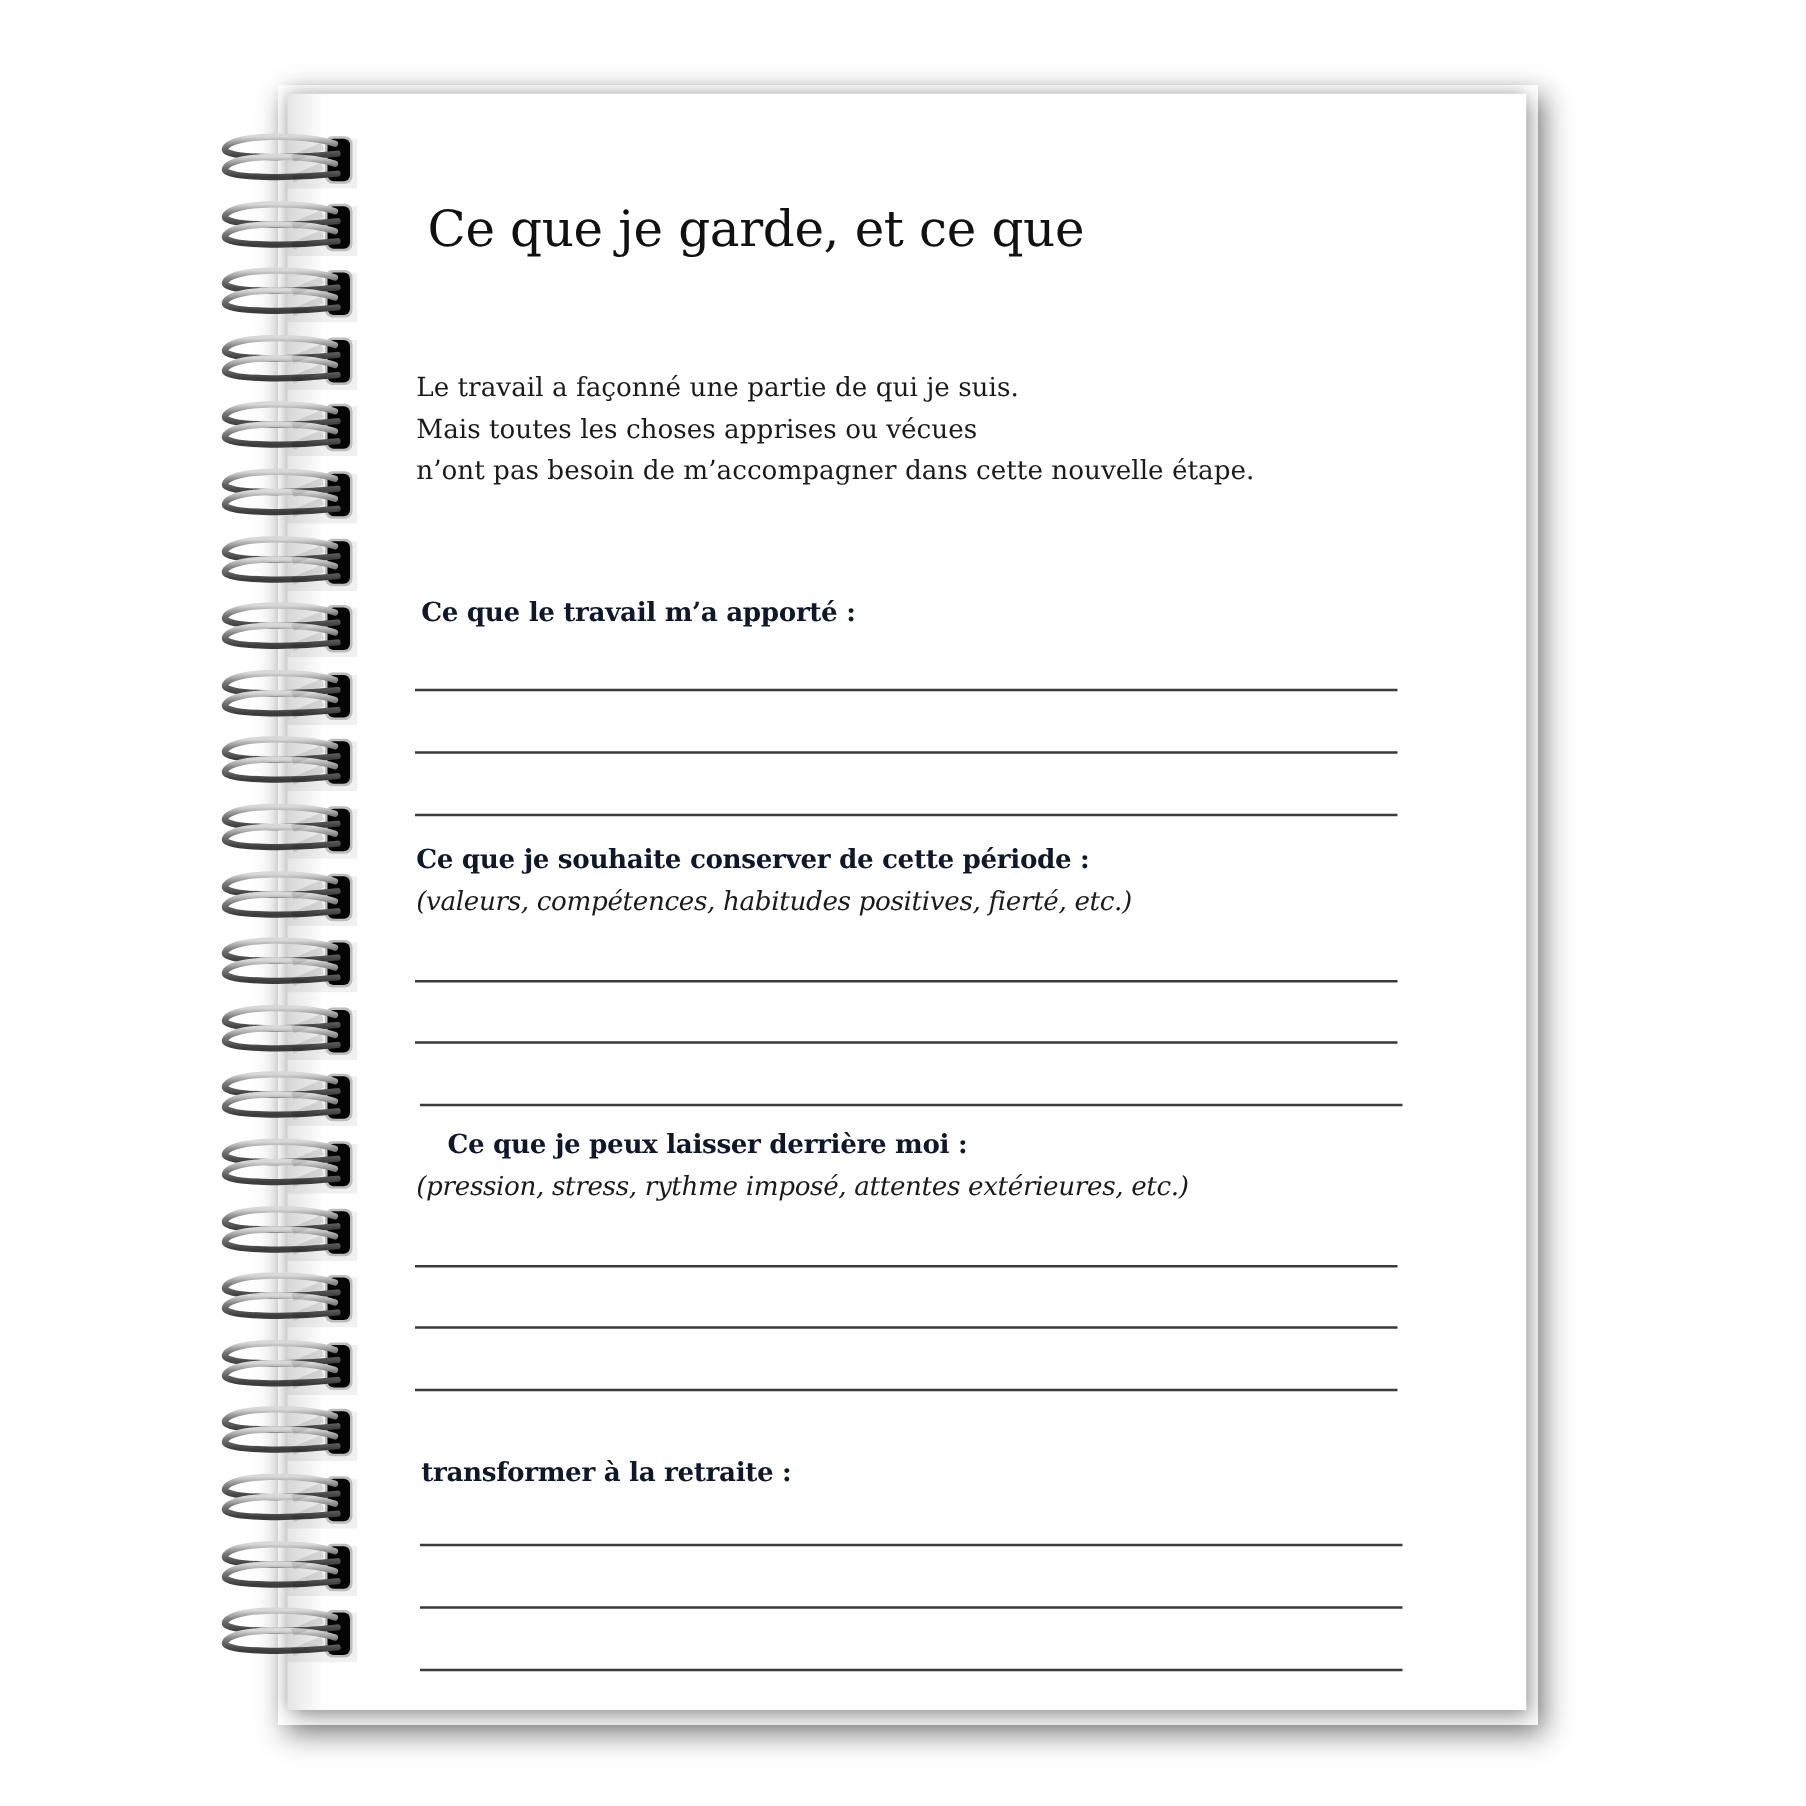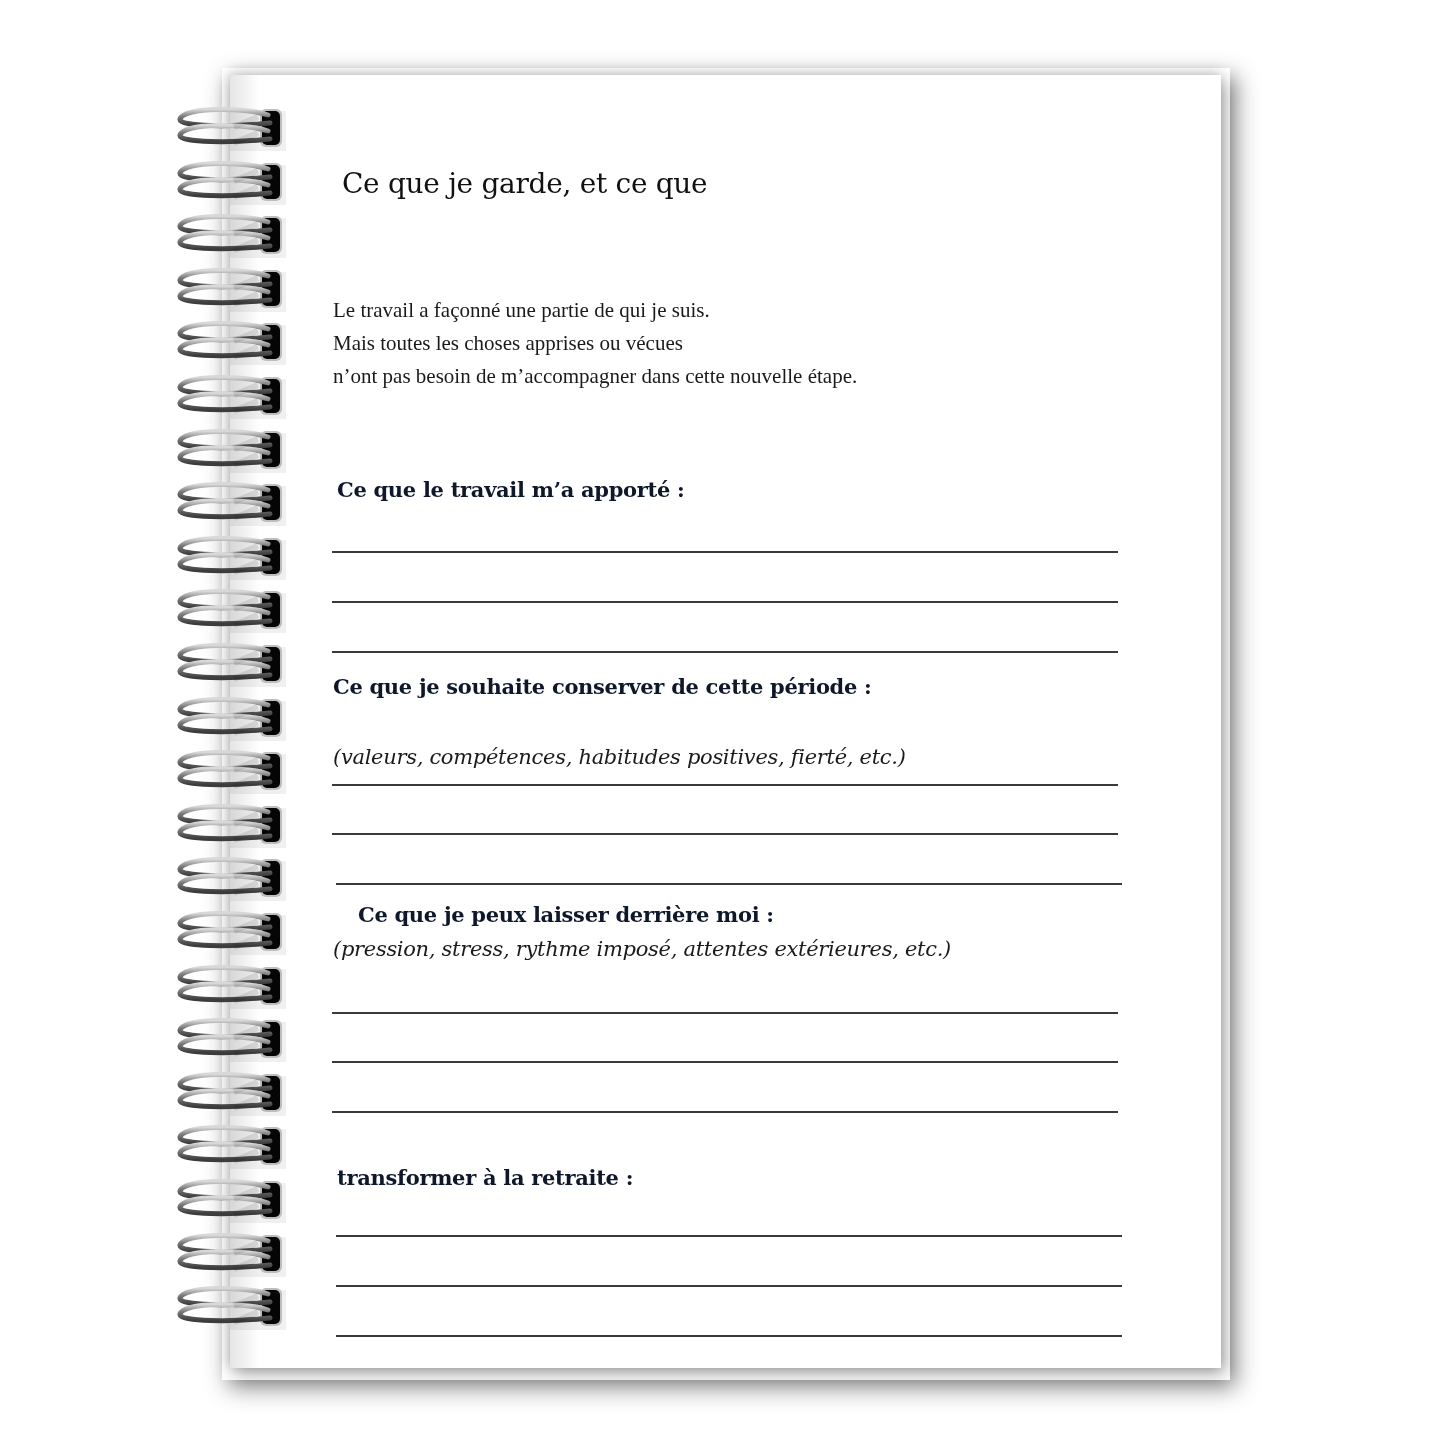--- a/index.html
+++ b/index.html
@@ -6,24 +6,24 @@
   body { width:1445px; height:1445px; background:#ffffff; position:relative; overflow:hidden;
          font-family:"DejaVu Serif", "Liberation Serif", serif; color:#111; }
   .page-shadow { position:absolute; left:222px; top:68px; width:1008px; height:1312px;
          background:transparent; box-shadow: 6px 8px 22px rgba(0,0,0,0.45); }
   .page { position:absolute; left:230px; top:75px; width:991px; height:1293px; background:#ffffff;
           box-shadow: -2px -2px 10px rgba(0,0,0,0.18), 4px 6px 16px rgba(0,0,0,0.35); }
   .spine-shade { position:absolute; left:230px; top:75px; width:30px; height:1293px;
           background:linear-gradient(to right, rgba(0,0,0,0.10), rgba(0,0,0,0)); }
   .spiral { position:absolute; left:174px; top:105px; width:120px; height:1240px; }
   .ring { position:absolute; left:0; width:112px; height:46px; }
-  .title { position:absolute; left:342px; top:156px; font-size:28px; line-height:56px;
+  .title { position:absolute; left:342px; top:156px; font-size:40px; line-height:56px;
            font-weight:normal; margin:0; letter-spacing:-0.3px; color:#111; }
   .intro { position:absolute; left:333px; top:294px; font-size:21px; line-height:33px; color:#1a1a1a; }
-  .intro p { margin:0;font-family:Liberation Serif, serif; }
+  .intro p { margin:0; }
   .intro .gap { height:32px; }
   .label { position:absolute; font-size:21px; font-weight:bold; line-height:34px; color:#0f172a; letter-spacing:-0.3px; }
   .hint { position:absolute; font-size:21px; font-style:italic; line-height:34px; color:#1a1a1a; letter-spacing:-0.3px; }
   .wline { position:absolute; height:0; border-top:2px solid #3a3a3a; }
 </style>
 </head>
 <body>
 
 <div class="page-shadow"></div>
 <div class="page"></div>
@@ -410,21 +410,21 @@
   <p>n’ont pas besoin de m’accompagner dans cette nouvelle étape.</p>
   <div class="gap"></div>
 </div>
 
 <div class="label" style="left:337px; top:473px;">Ce que le travail m’a apporté :</div>
 <div class="wline" style="left:332px; top:551px; width:786px;"></div>
 <div class="wline" style="left:332px; top:601px; width:786px;"></div>
 <div class="wline" style="left:332px; top:651px; width:786px;"></div>
 
 <div class="label" style="left:333px; top:670px;">Ce que je souhaite conserver de cette période :</div>
-<div class="hint" style="left:333px; top:740px;">(valeurs, compétences, habitudes positives, fierté, etc.)</div>
+<div class="hint" style="left:333px; top:704px;">(valeurs, compétences, habitudes positives, fierté, etc.)</div>
 <div class="wline" style="left:332px; top:784px; width:786px;"></div>
 <div class="wline" style="left:332px; top:833px; width:786px;"></div>
 <div class="wline" style="left:336px; top:883px; width:786px;"></div>
 
 <div class="label" style="left:333px; top:898px;margin-left:25px;">Ce que je peux laisser derrière moi :</div>
 <div class="hint" style="left:333px; top:932px;">(pression, stress, rythme imposé, attentes extérieures, etc.)</div>
 <div class="wline" style="left:332px; top:1012px; width:786px;"></div>
 <div class="wline" style="left:332px; top:1061px; width:786px;"></div>
 <div class="wline" style="left:332px; top:1111px; width:786px;"></div>
 

